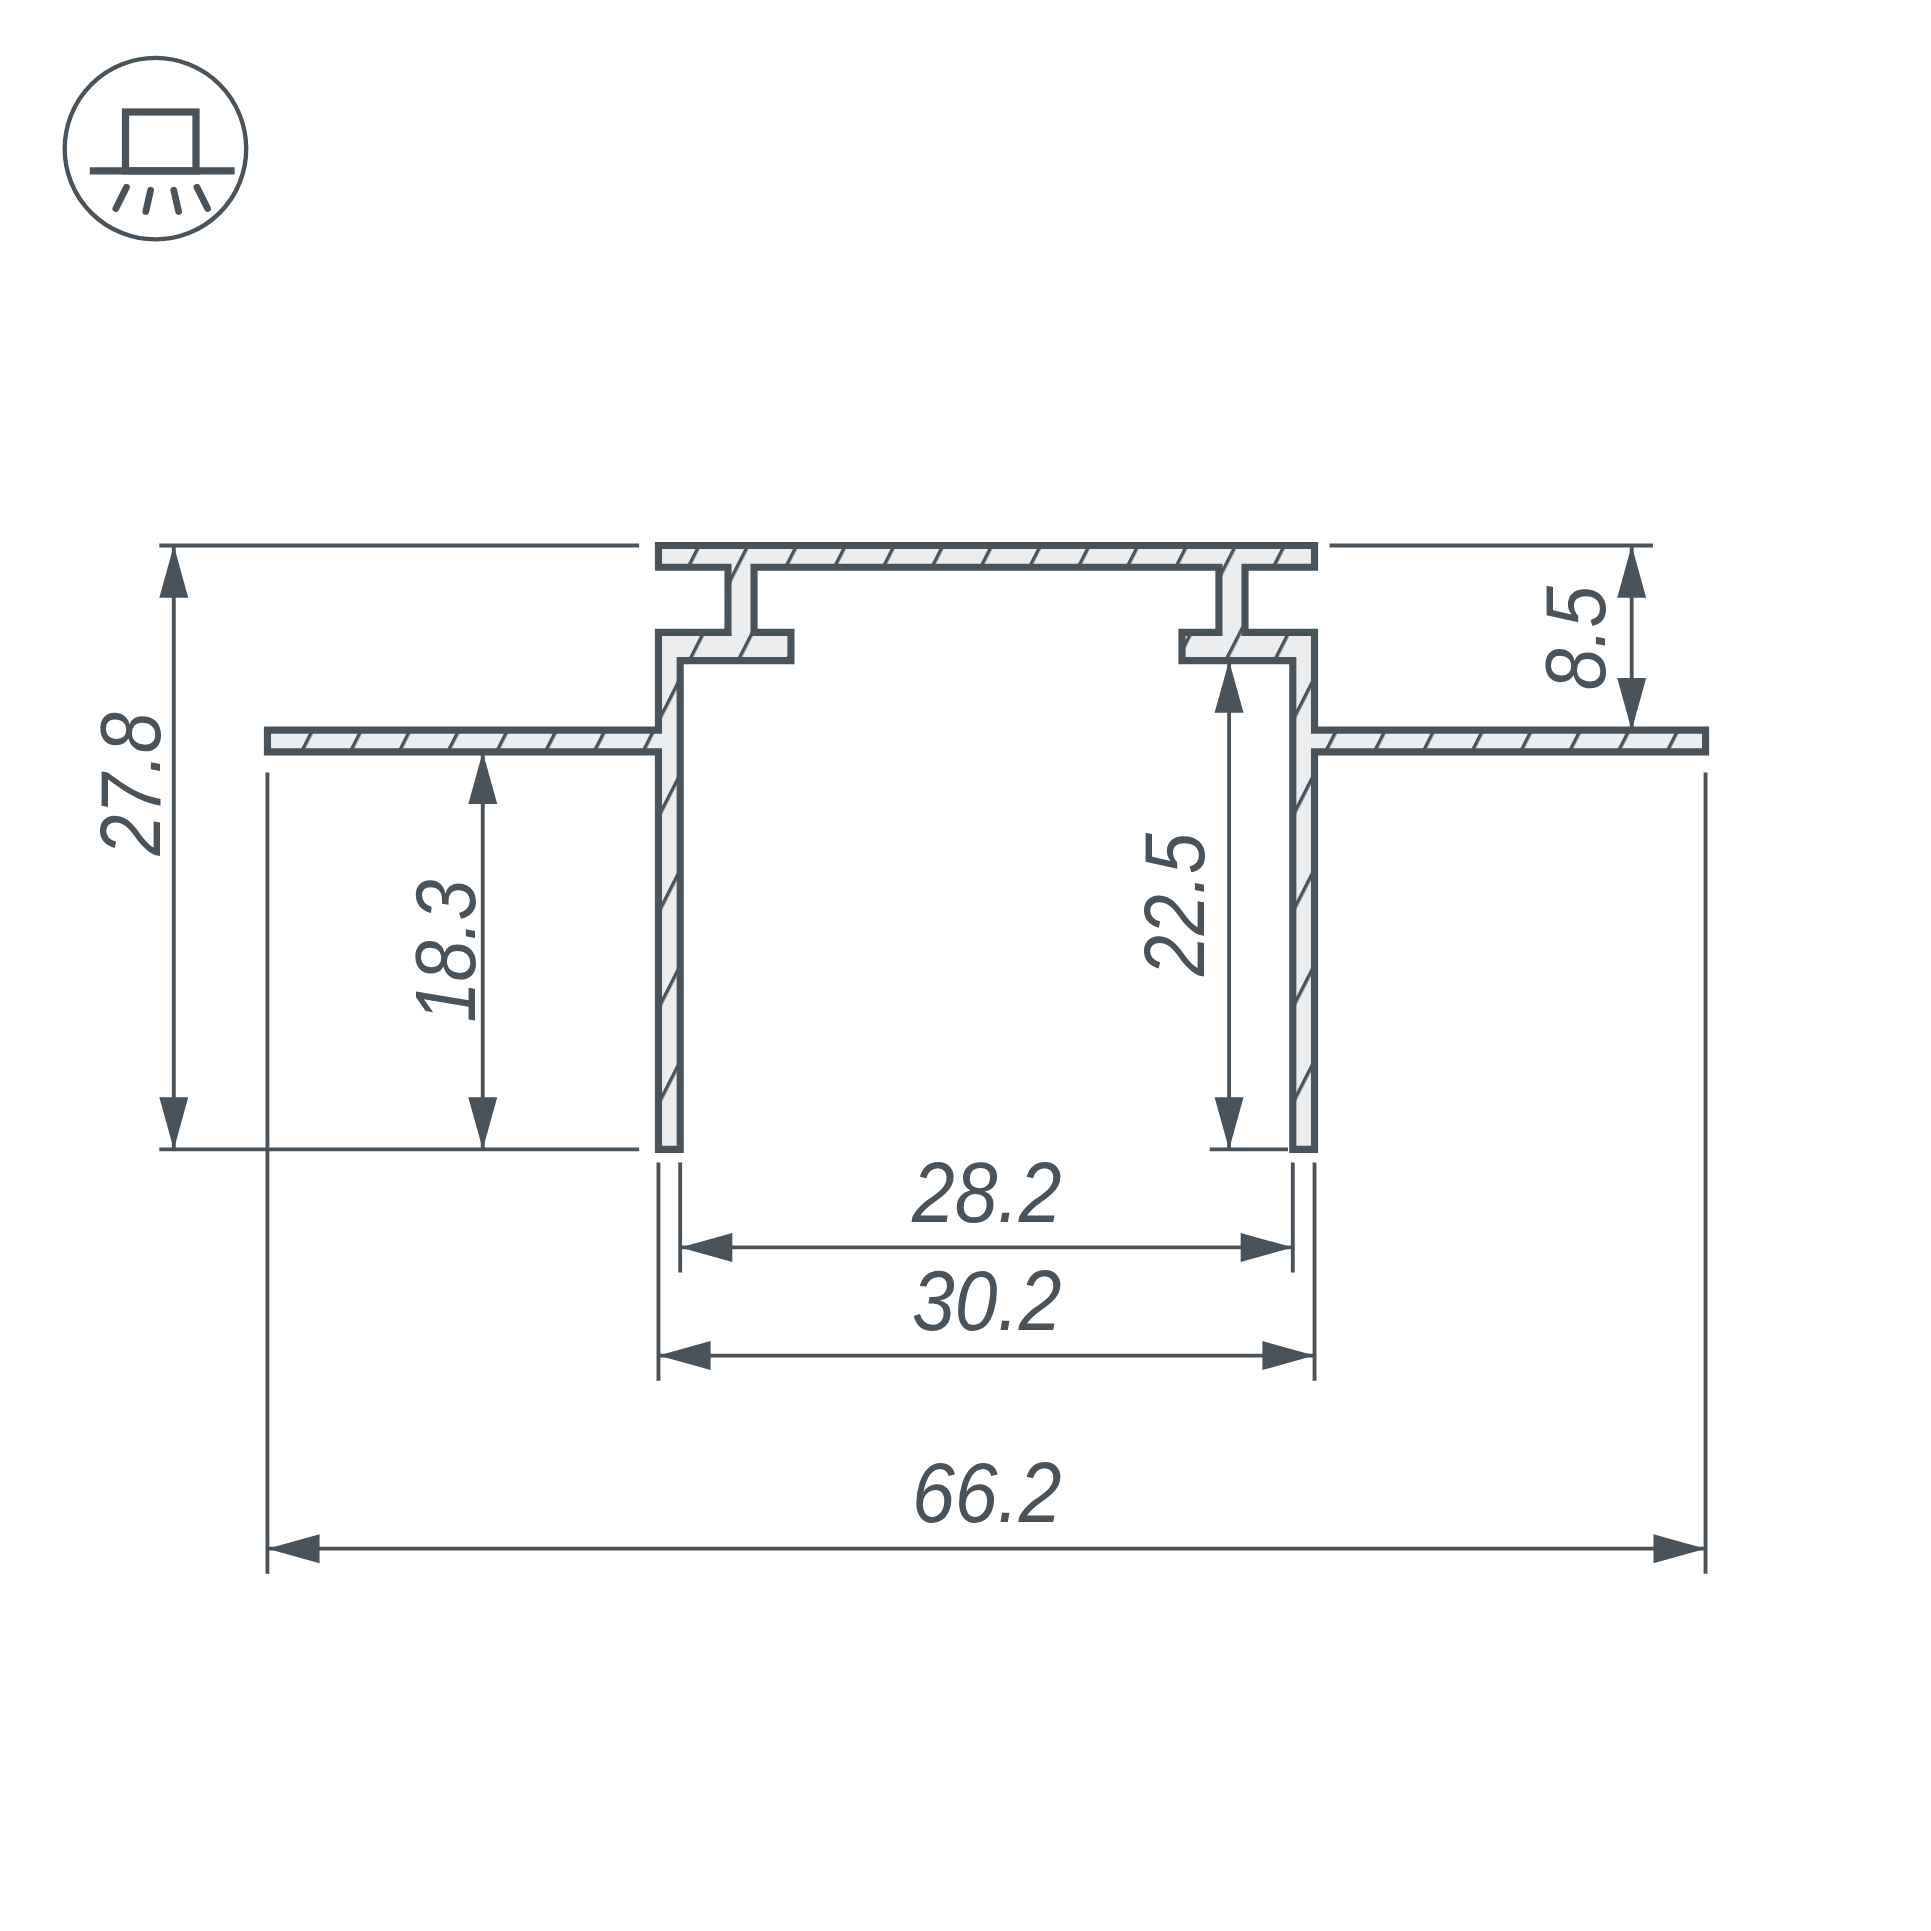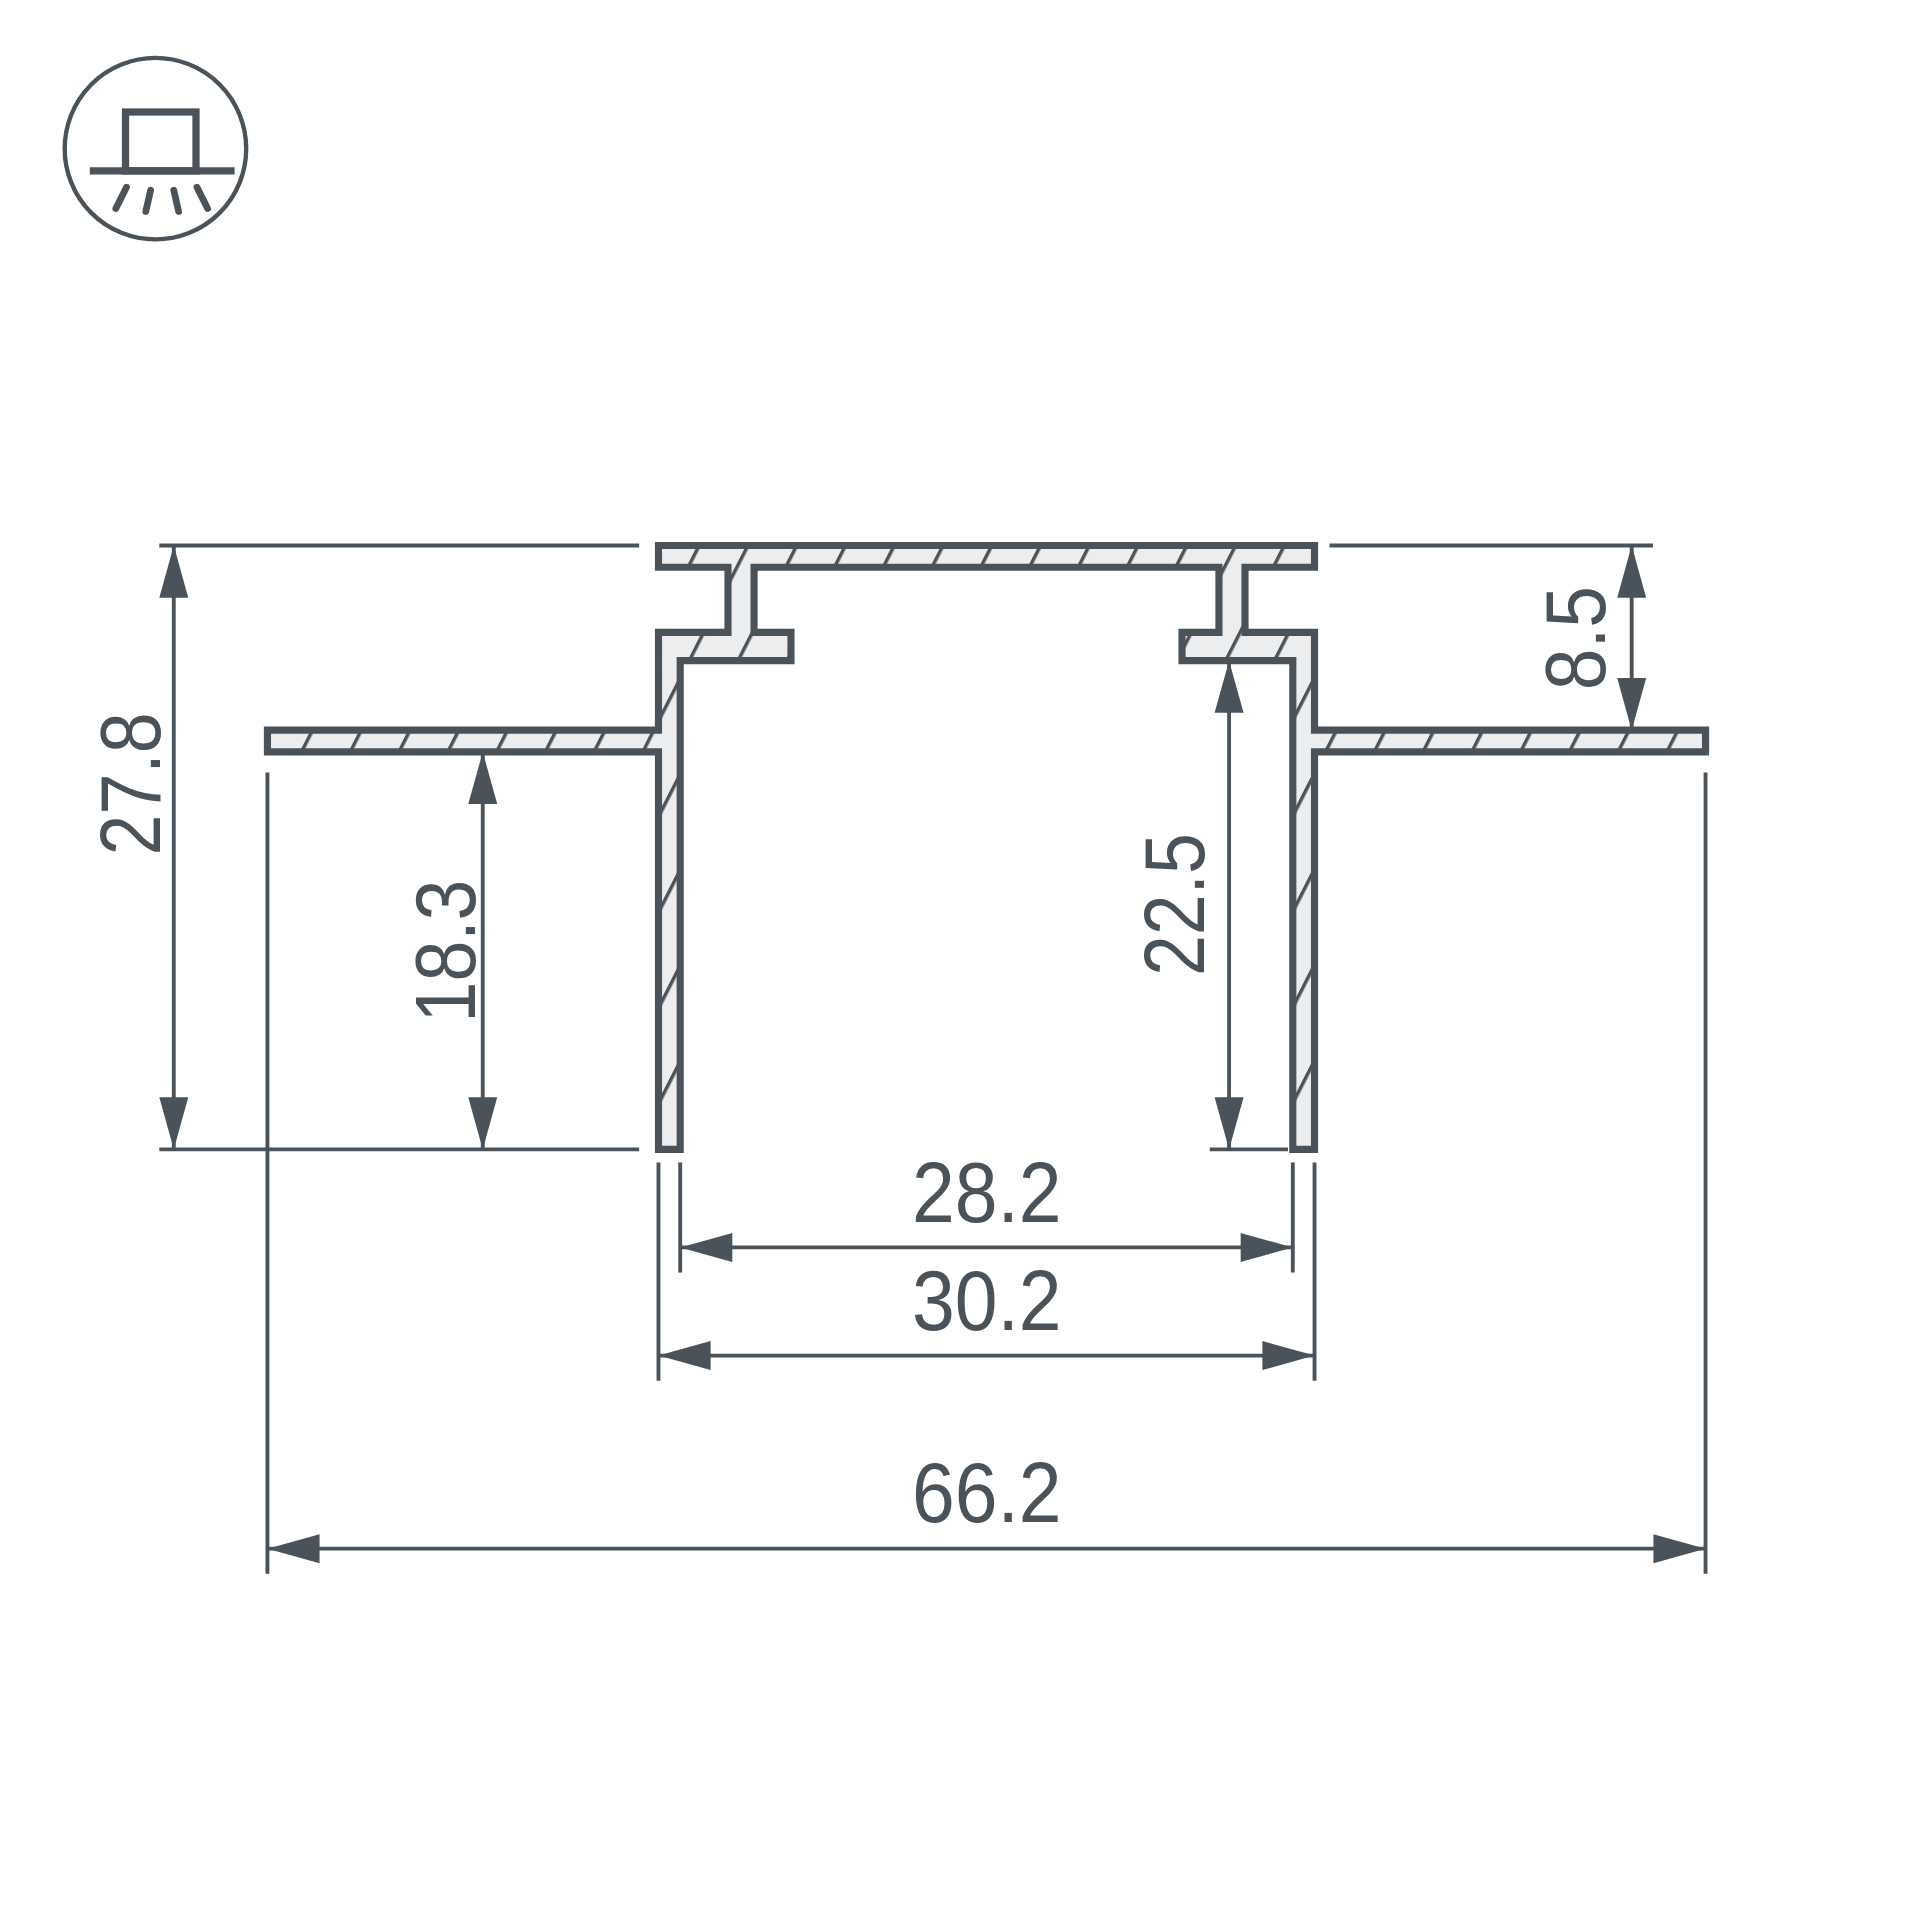--- a/index.html
+++ b/index.html
@@ -7,20 +7,21 @@
     padding: 0;
     background: #ffffff;
     font-family: "Liberation Sans", sans-serif;
   }
   .canvas {
     position: relative;
     width: 1931px;
     height: 1931px;
     background: #ffffff;
     overflow: hidden;
+    font-style: italic;
   }
   svg { display: block; }
   .dim-label {
     font-family: "Liberation Sans", sans-serif;
     font-size: 88px;
     fill: #4a535a;
   }
   .outline   { stroke: #4a535a; stroke-width: 7.4; fill: none; stroke-linejoin: miter; }
   .metal     { fill: #ecedee; }
   .dimline   { stroke: #4a535a; stroke-width: 4; fill: none; stroke-linecap: butt; }

